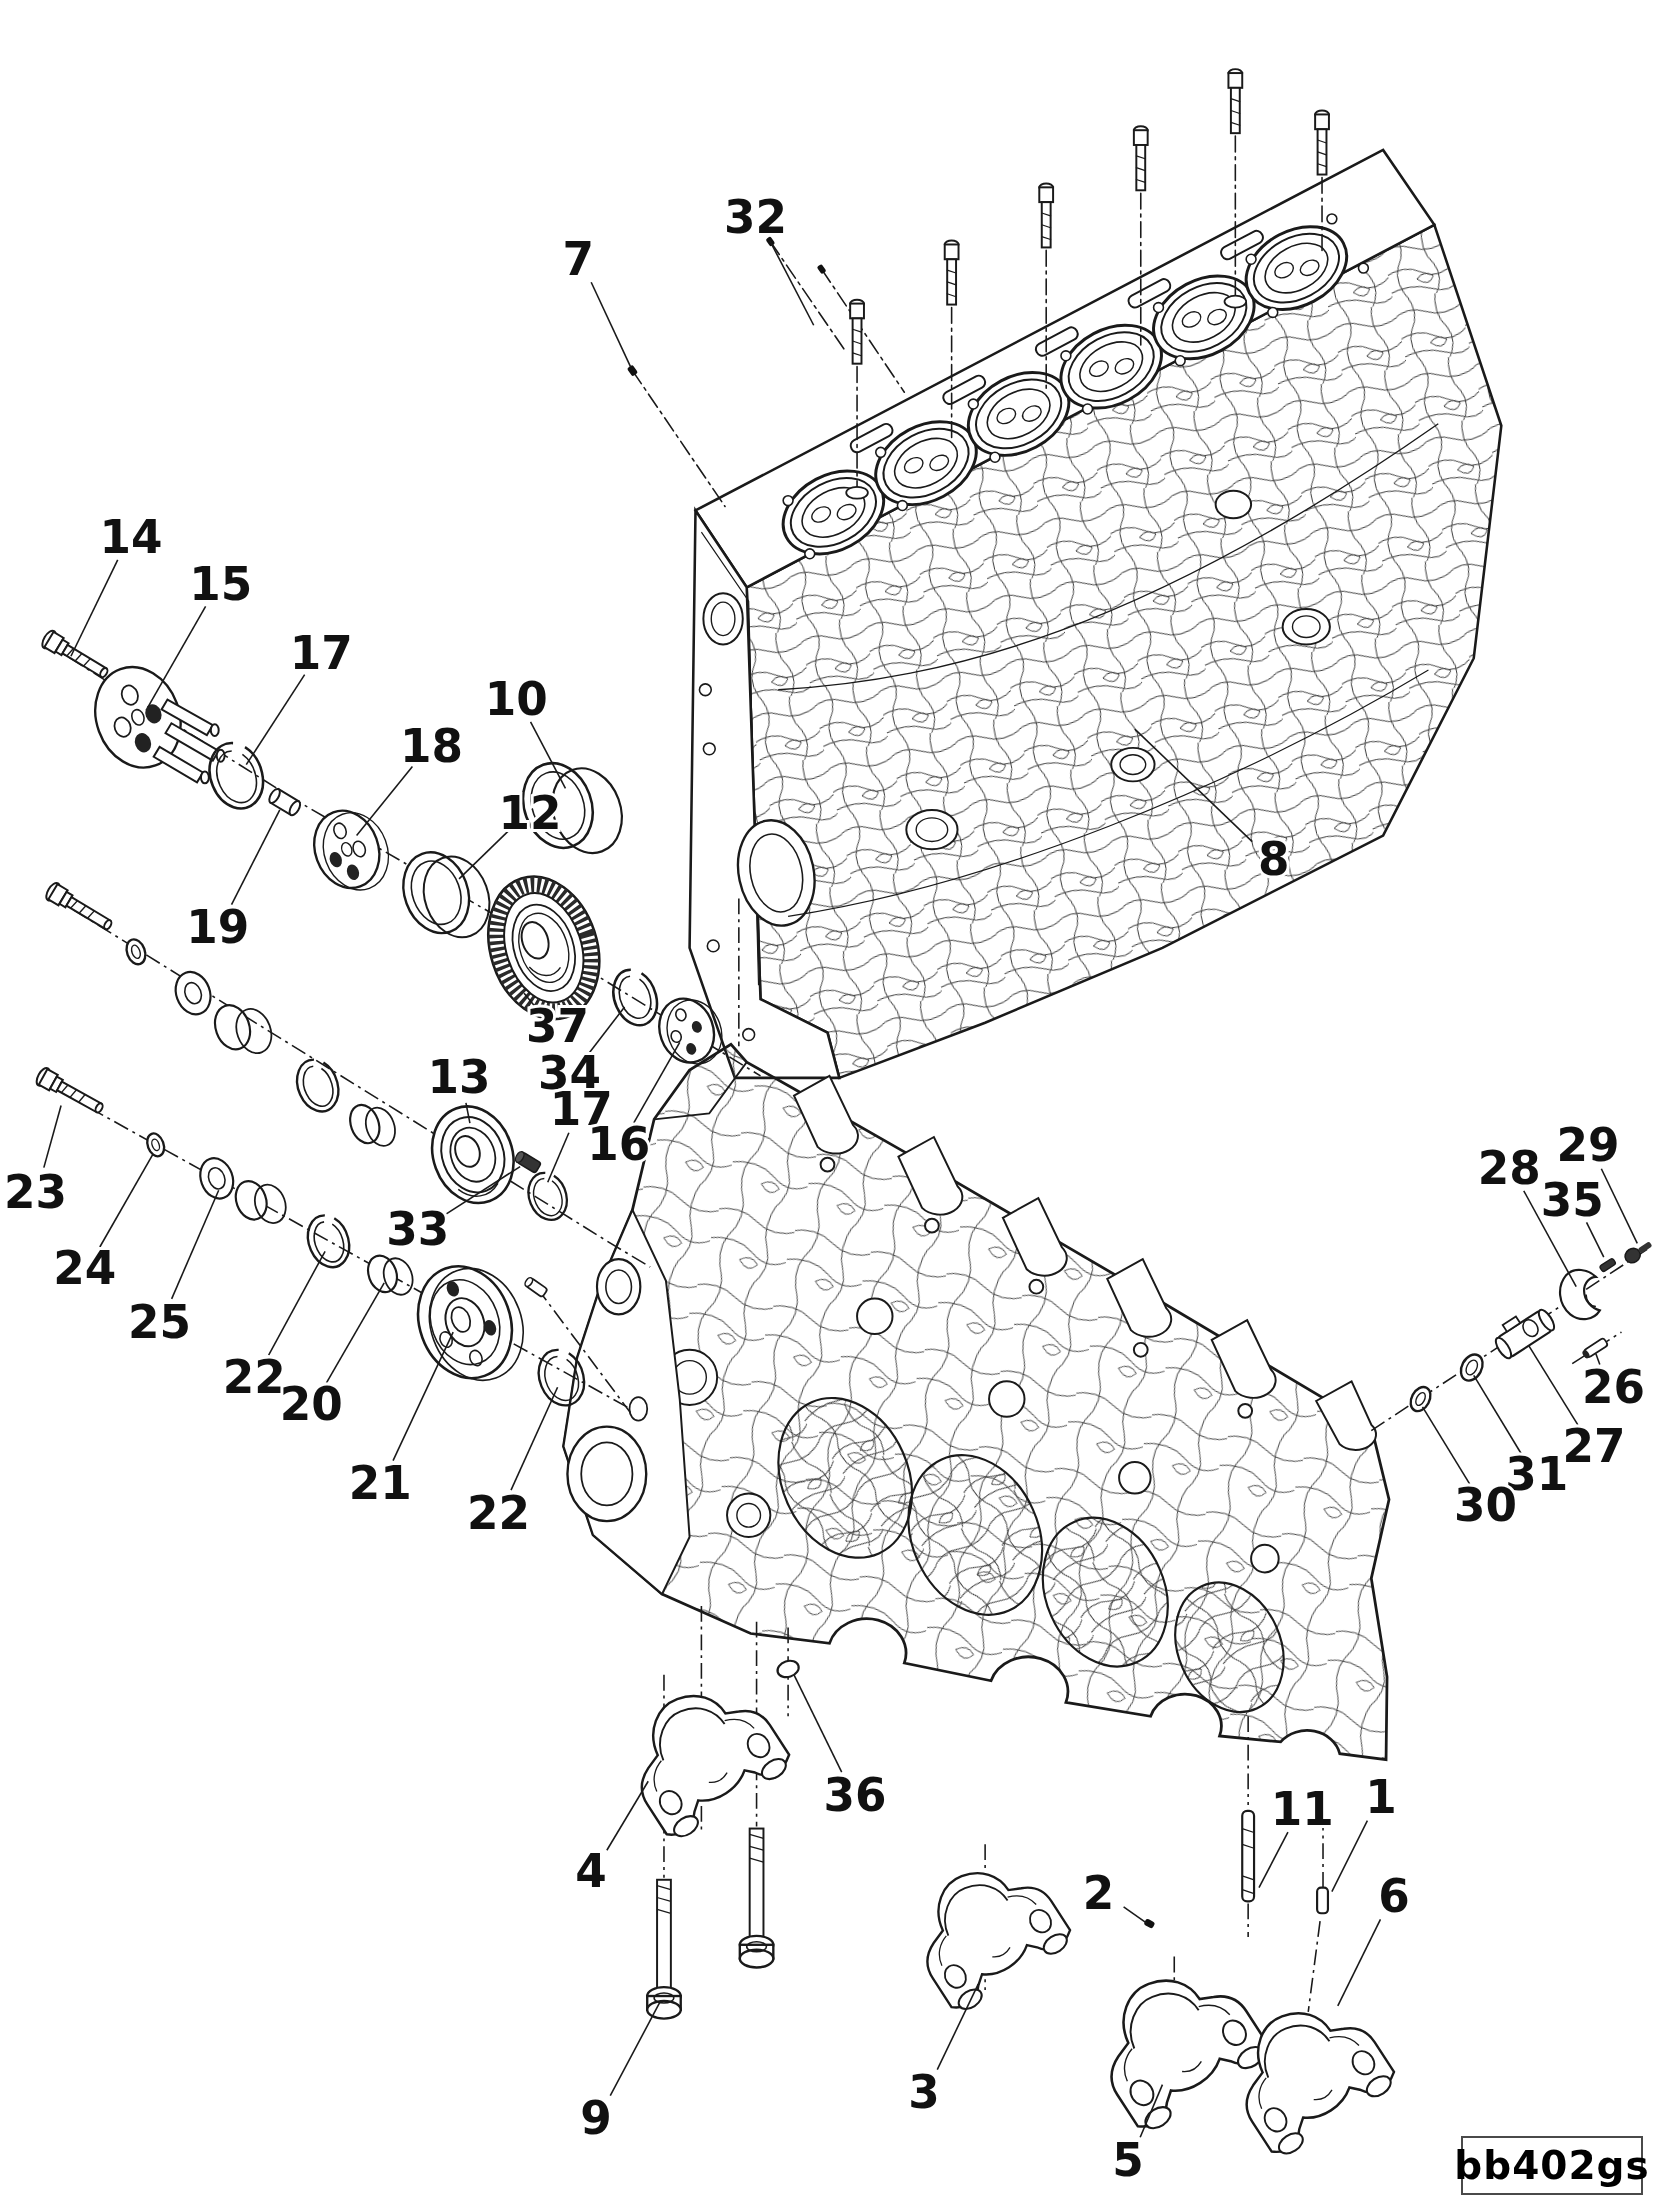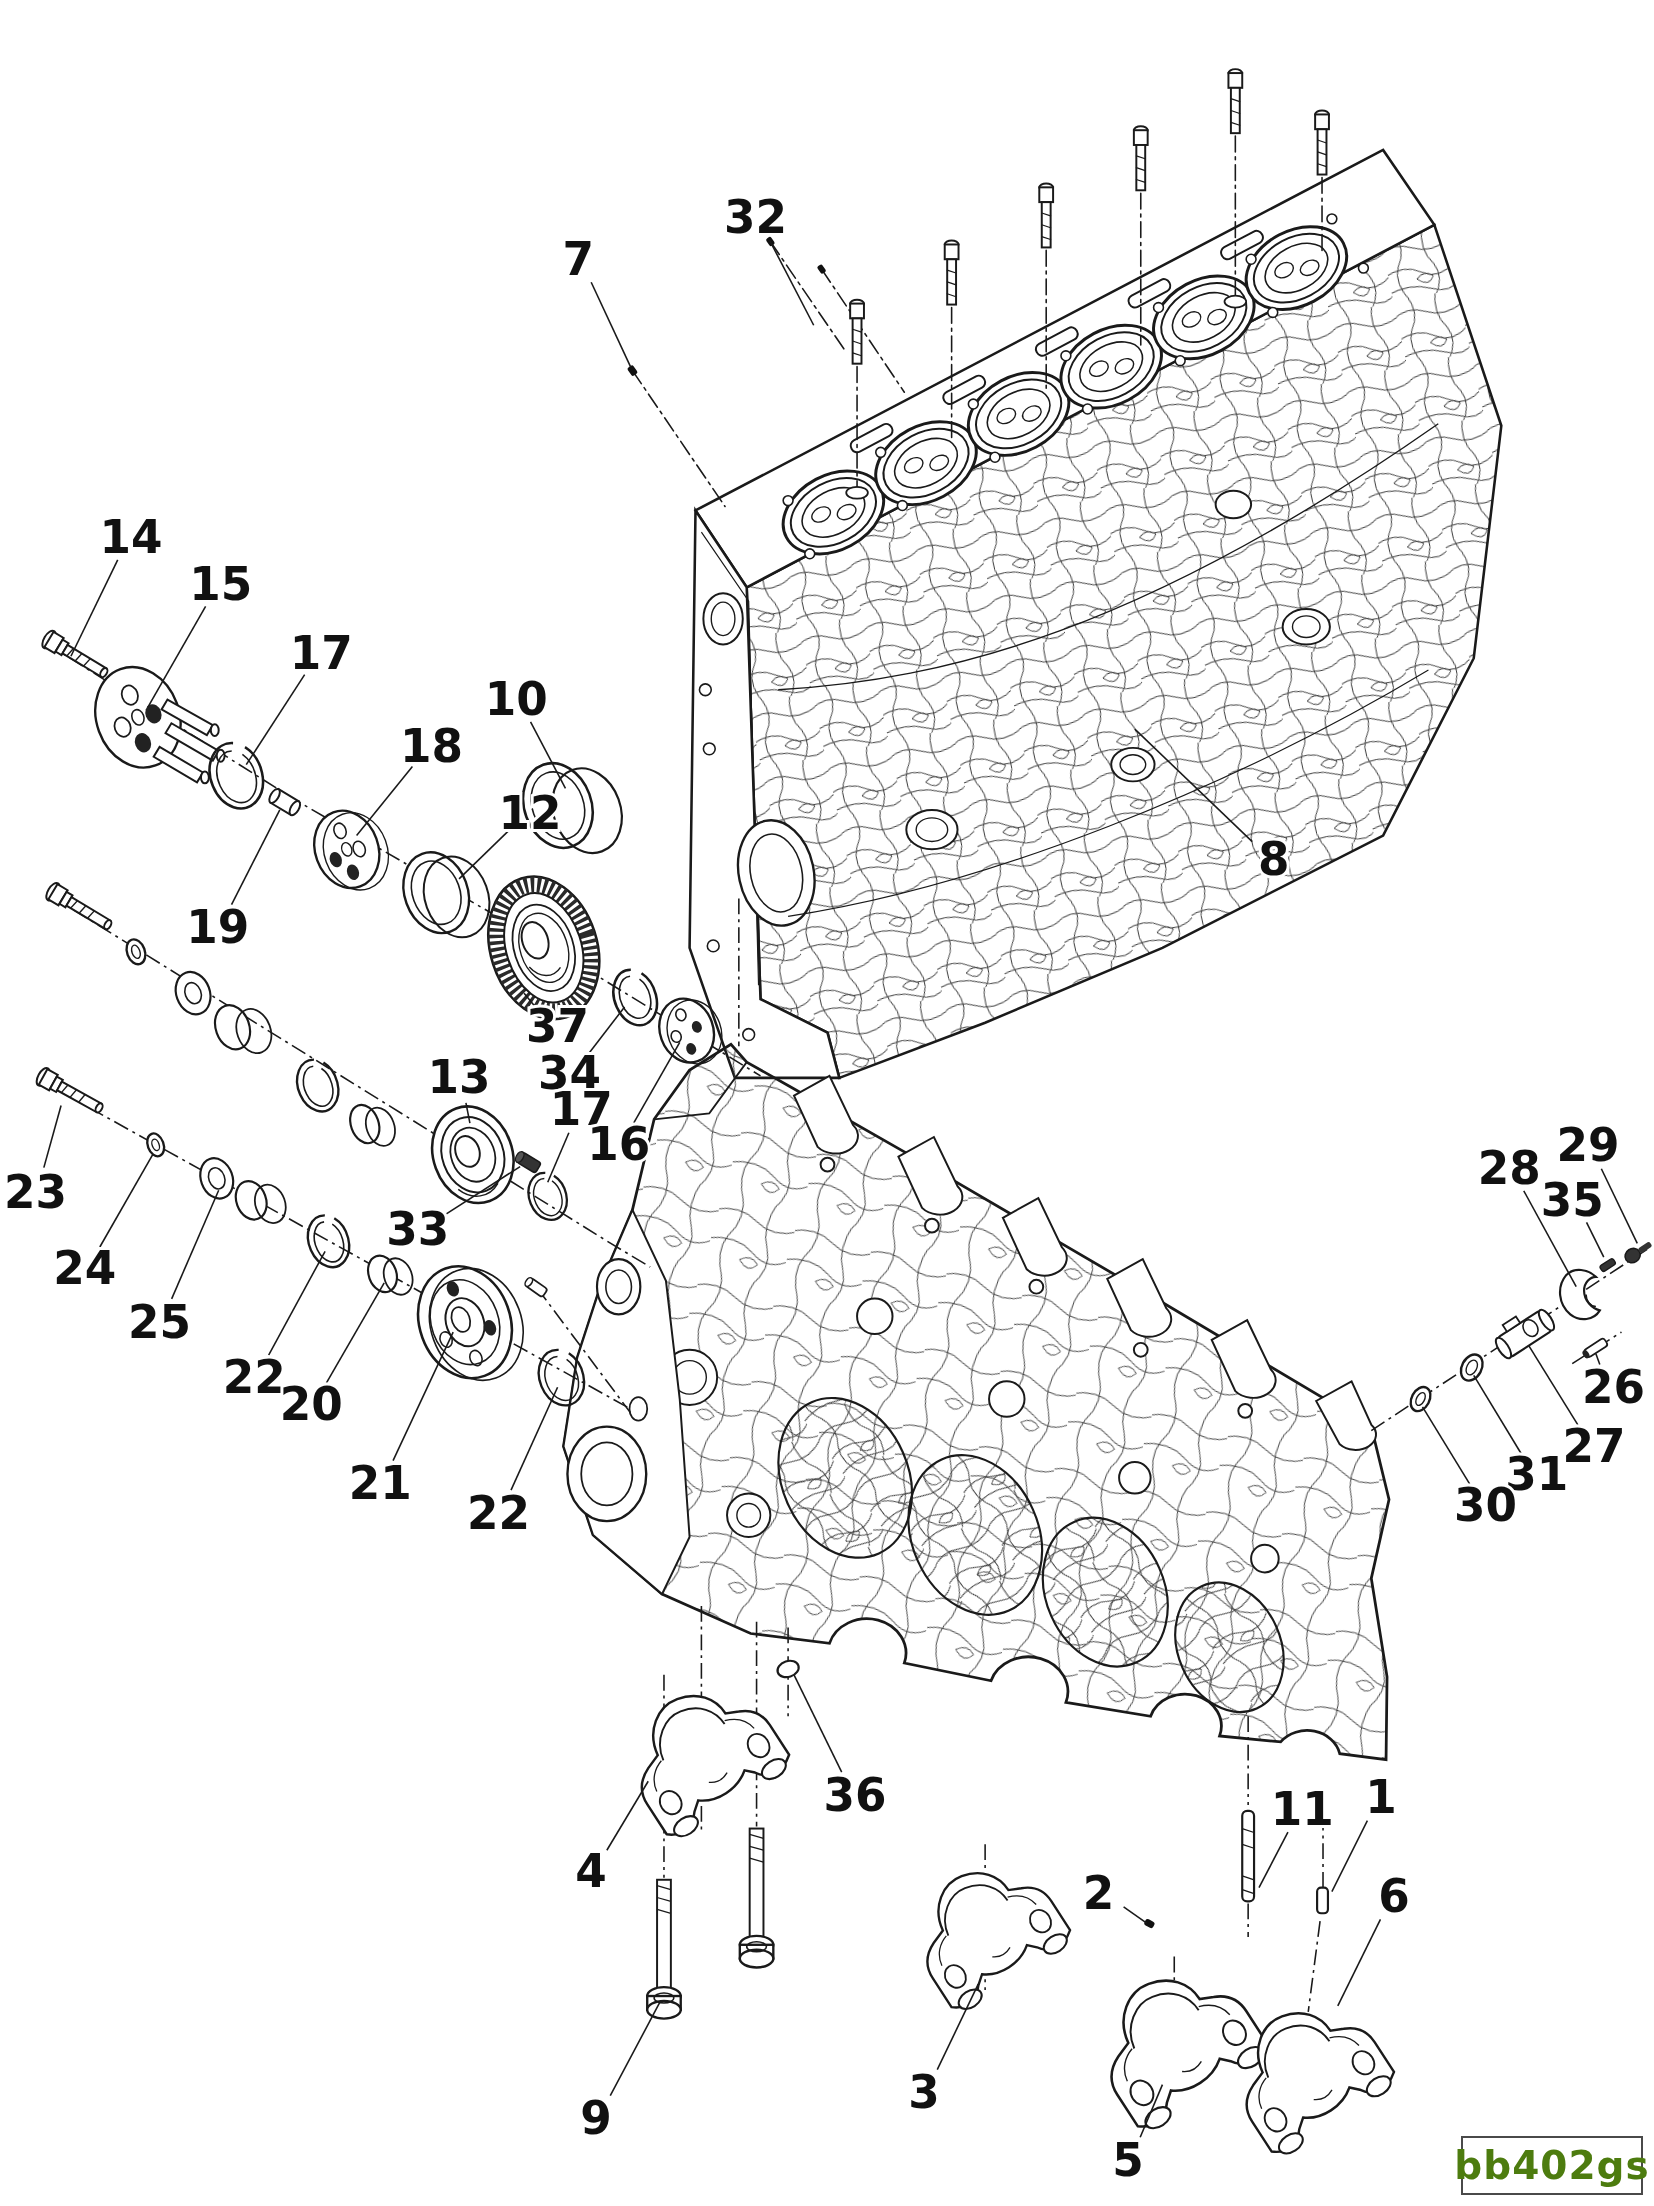--- a/index.html
+++ b/index.html
@@ -2,21 +2,21 @@
 <html><head>
 <meta charset="utf-8">
 <style>
   html,body{margin:0;padding:0;background:#fff;}
   .stage{position:relative;width:1655px;height:2207px;background:#fff;overflow:hidden;
          font-family:"DejaVu Sans","Liberation Sans",sans-serif;}
   svg{position:absolute;left:0;top:0;}
   .figcode-box{position:absolute;left:1461px;top:2136px;width:182px;height:59px;
     border:2px solid #4a4a4a;background:#fff;display:flex;align-items:center;justify-content:center;
     box-sizing:border-box;}
-  .figcode-box span{font-weight:bold;font-size:39px;color:#4d7c0f;letter-spacing:1px;}
+  .figcode-box span{font-weight:bold;font-size:39px;color:#000000;letter-spacing:1px;}
   .callout-text{font-weight:bold;font-size:46px;fill:#111;paint-order:stroke;stroke:#ffffff;stroke-width:6px;}
 </style>
 </head>
 <body>
 
 <div class="stage">
 
 <svg width="1655" height="2207" viewBox="0 0 1680 2240">
   <defs>
     <pattern id="mesh" width="66" height="66" patternUnits="userSpaceOnUse" patternTransform="rotate(-12)">

